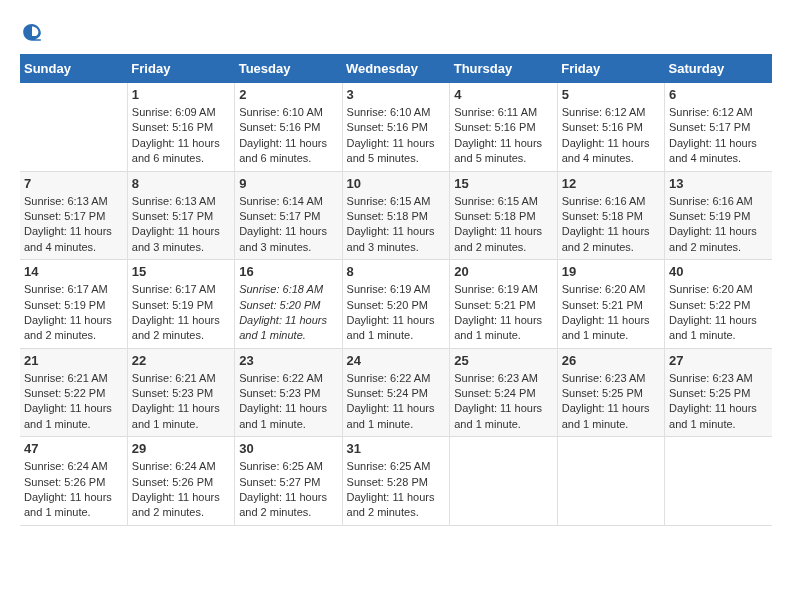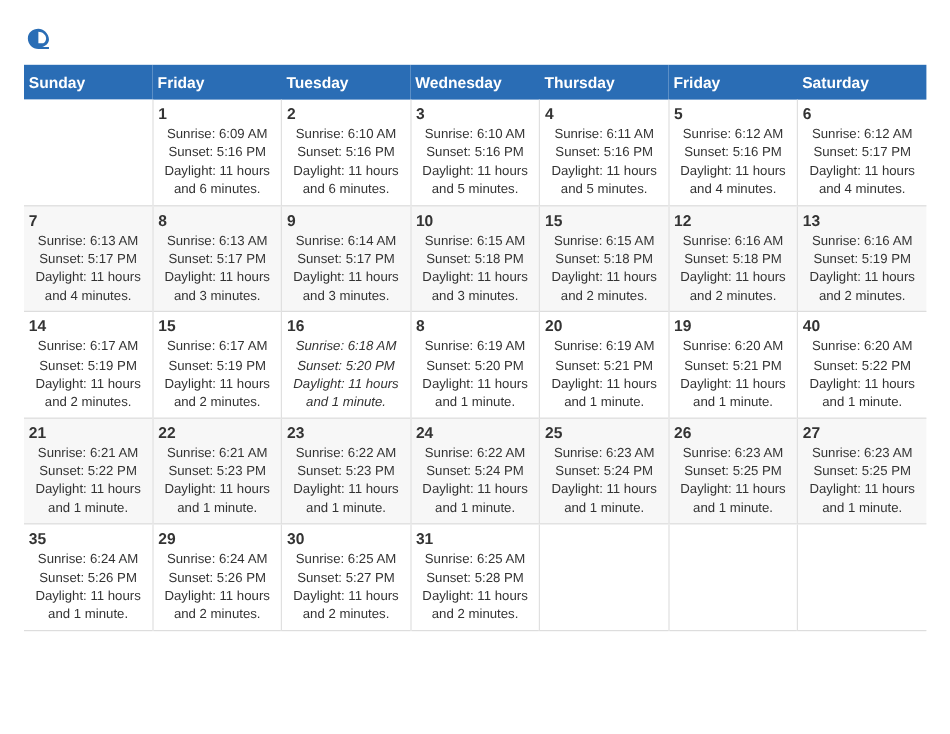--- a/index.html
+++ b/index.html
@@ -74,21 +74,20 @@
     }
     .day-num {
       font-weight: bold;
       font-size: 13px;
       margin-bottom: 3px;
       color: #333;
     }
     .cell-text {
       color: #333;
       line-height: 1.4;
-      text-align: center;
     }
     tbody tr:nth-child(even) {
       background-color: #f7f7f7;
     }
     .empty-cell {
       background: #fff;
     }
   </style>
 </head>
 <body>
@@ -291,21 +290,21 @@
         </td>
         <td>
           <div class="day-num">27</div>
           <div class="cell-text" style="white-space: pre-line;">Sunrise: 6:23 AM
 Sunset: 5:25 PM
 Daylight: 11 hours and 1 minute.</div>
         </td>
       </tr>
       <tr>
         <td>
-          <div class="day-num">35</div>
+          <div class="day-num">47</div>
           <div class="cell-text" style="white-space: pre-line;">Sunrise: 6:24 AM
 Sunset: 5:26 PM
 Daylight: 11 hours and 1 minute.</div>
         </td>
         <td>
           <div class="day-num">29</div>
           <div class="cell-text" style="white-space: pre-line;">Sunrise: 6:24 AM
 Sunset: 5:26 PM
 Daylight: 11 hours and 2 minutes.</div>
         </td>

